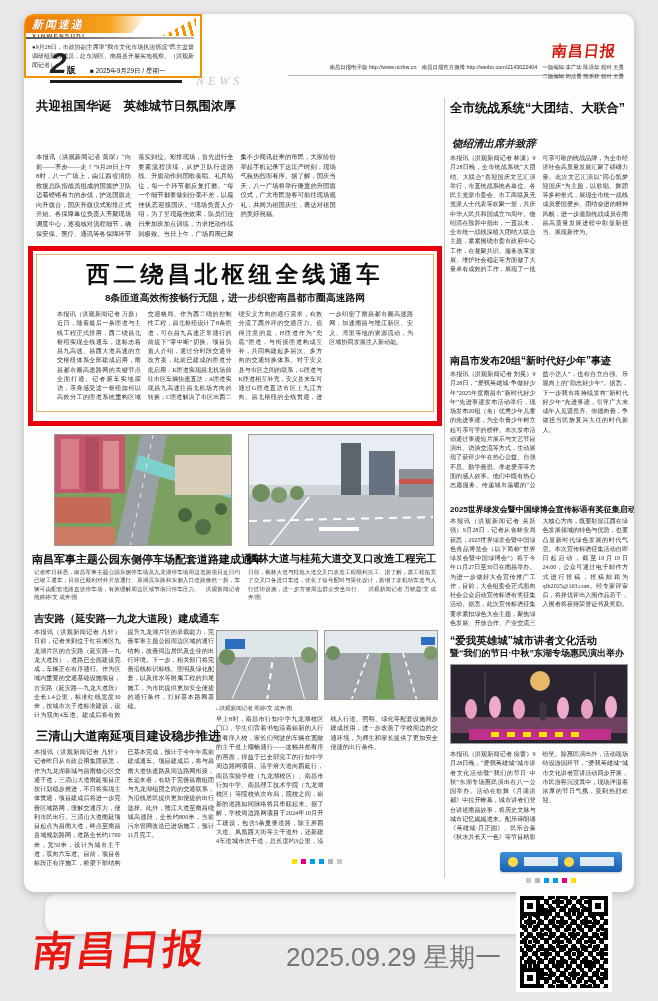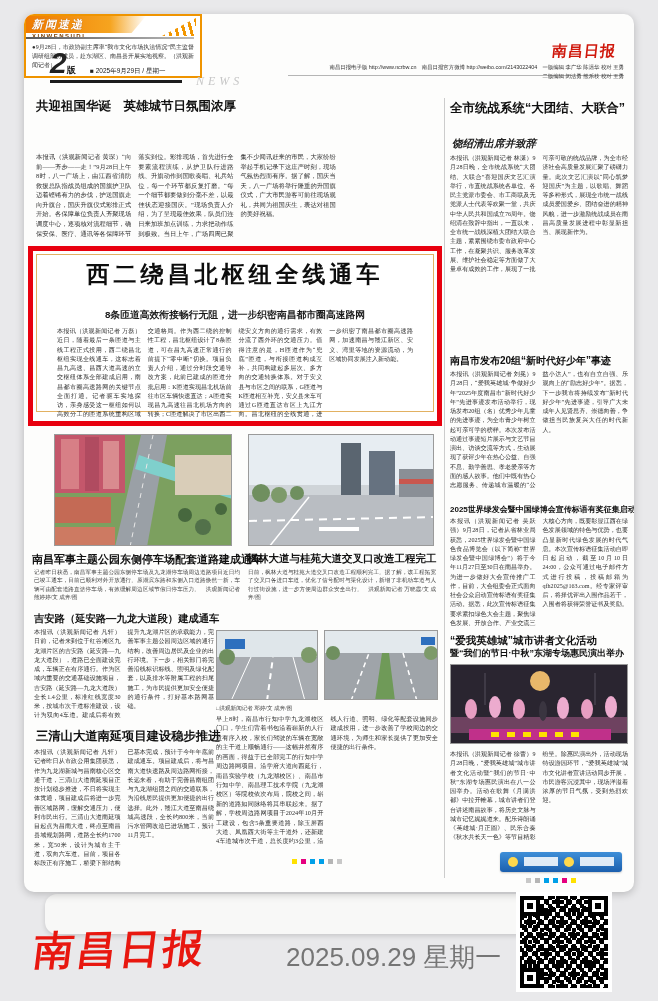--- a/index.html
+++ b/index.html
@@ -26,21 +26,21 @@
   .body-txt{text-align:justify;color:#2d2d2d;font-family:"Liberation Serif",serif;font-size:6.3px;line-height:1.52;overflow:hidden;column-gap:7px;column-fill:auto;}
   .v-div{left:420px;top:84px;width:1px;height:780px;background:#cccccc;}
   
   .kicker{left:12px;top:84px;font-size:12.5px;font-weight:800;color:#111;}
   .lead-h{left:8px;top:99px;width:408px;font-size:28px;font-weight:900;color:#0d0d0d;white-space:nowrap;letter-spacing:.5px;}
   .lead-body{left:12px;top:138px;width:402px;height:92px;column-count:4;}
   
   .redbox{left:4px;top:232px;width:404px;height:170px;border:5px solid #e8000e;background:#fff;z-index:3;}
   .redbox-in{margin:3px;border:1px solid #e2b162;height:158px;padding:4px 20px;box-sizing:border-box;}
   .box-title{text-align:center;font-size:23px;font-weight:900;color:#0d0d0d;letter-spacing:4px;}
-  .box-sub{text-align:center;font-size:9.8px;font-weight:700;color:#1a1a1a;margin-top:19px;}
+  .box-sub{text-align:center;font-size:9.8px;font-weight:700;color:#1a1a1a;margin-top:2px;}
   .box-body{margin-top:5px;height:100px;column-count:4;font-size:6.1px;}
   
   .ph{border:1px solid #9a9a9a;box-sizing:border-box;overflow:hidden;}
   .ph-h{font-weight:800;color:#111;white-space:nowrap;text-align:center;}
   .cap{font-size:5.6px;color:#3c3c3c;text-align:justify;line-height:1.5;font-family:"Liberation Serif",serif;}
   
   .dots{display:flex;gap:4px;}
   .dots i{width:5px;height:5px;display:block;}
   
   .express{left:426px;top:268px;width:178px;height:64px;border:2px solid #ef9400;box-sizing:border-box;background:#fff;}

